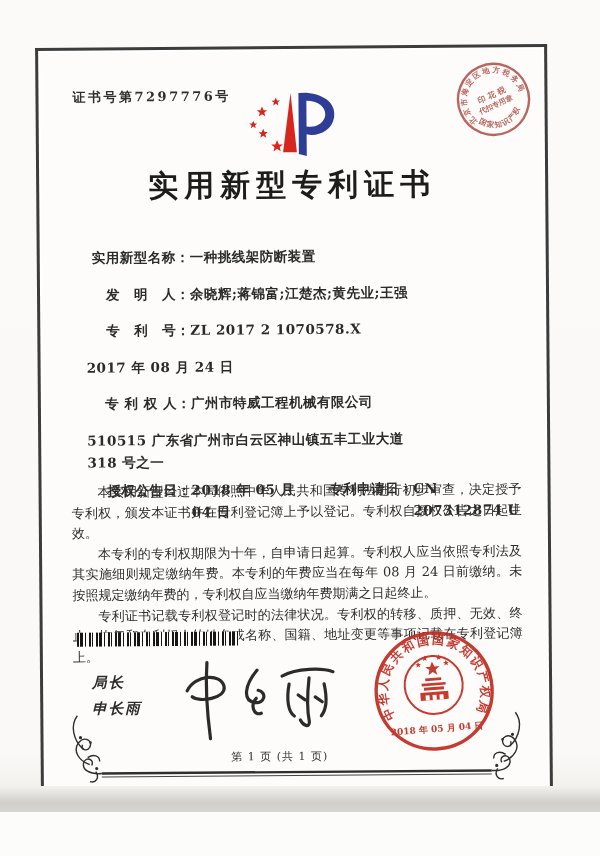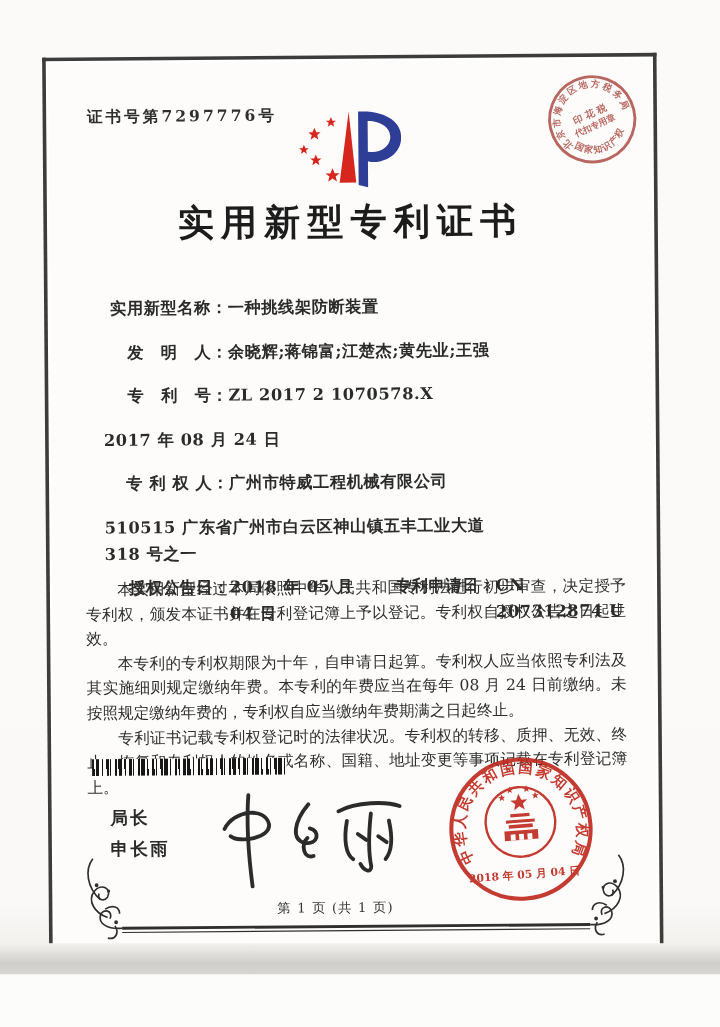--- a/index.html
+++ b/index.html
@@ -25,21 +25,21 @@
   .frow.addr{margin-bottom:6px;}
   .frow.addr .fvalue{width:332px;}
   .frow.two{display:flex;}
   .pair{display:flex;}
   .pair2{margin-left:6px;}
   .pair2 .flabel{flex-basis:96px;}
   .paras{position:absolute;left:30px;width:450px;top:432px;font-size:13px;line-height:20.6px;text-align:justify;color:#2e2e2e;font-weight:500;}
   .paras p{margin:0;text-indent:2em;}
   .barcode{position:absolute;left:34px;top:582px;width:162px;height:14px;
     background:repeating-linear-gradient(90deg,#161616 0 2px,#fdfcfa 2px 3px,#161616 3px 6px,#fdfcfa 6px 8px,#161616 8px 9px,#fdfcfa 9px 12px,#161616 12px 14px,#fdfcfa 14px 15px,#161616 15px 16px,#fdfcfa 16px 19px);}
-  .director{position:absolute;left:49px;top:619px;font-size:14.5px;font-weight:700;letter-spacing:2px;line-height:26px;}
+  .director{position:absolute;left:49px;top:619px;font-size:14.5px;font-weight:700;letter-spacing:2px;line-height:26px;font-style:italic;}
   .sig{position:absolute;left:94px;top:601px;width:200px;height:95px;}
   .gov-seal{position:absolute;left:329px;top:581px;width:124px;height:124px;opacity:0.92;transform:rotate(-4deg);}
   .tax-stamp{position:absolute;left:410px;top:7px;width:90px;height:90px;opacity:0.85;transform:rotate(-24deg);}
   .page-footer{position:absolute;left:136px;top:700px;width:200px;text-align:center;font-size:11px;letter-spacing:1px;color:#333;}
   .ornament{position:absolute;left:0;top:659px;width:506px;height:80px;}
   .gray-band{position:absolute;left:0;top:786px;width:600px;height:26px;
     background:linear-gradient(180deg,#f3f2ef 0%,#cfcecb 65%,#d8d7d4 100%);}
   .scan-strip{position:absolute;left:0;top:812px;width:600px;height:44px;background:#fcfcfb;}
 </style>
 </head>

